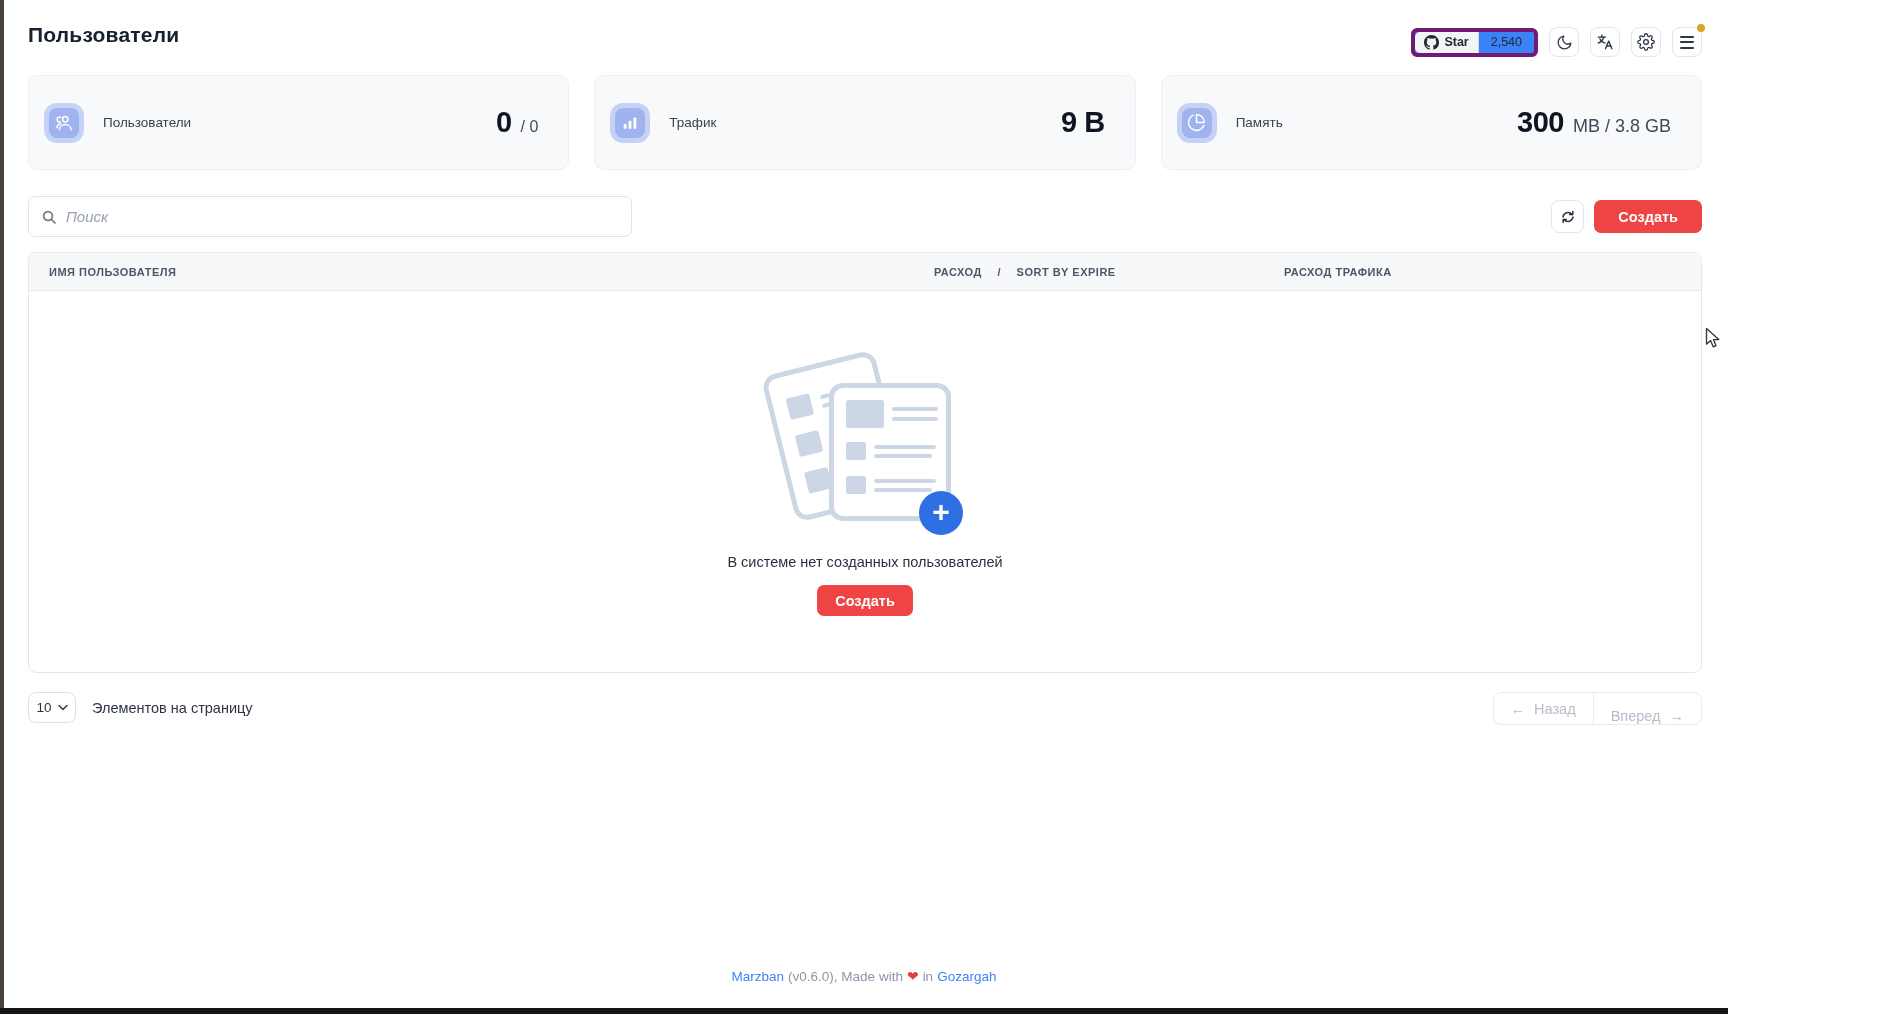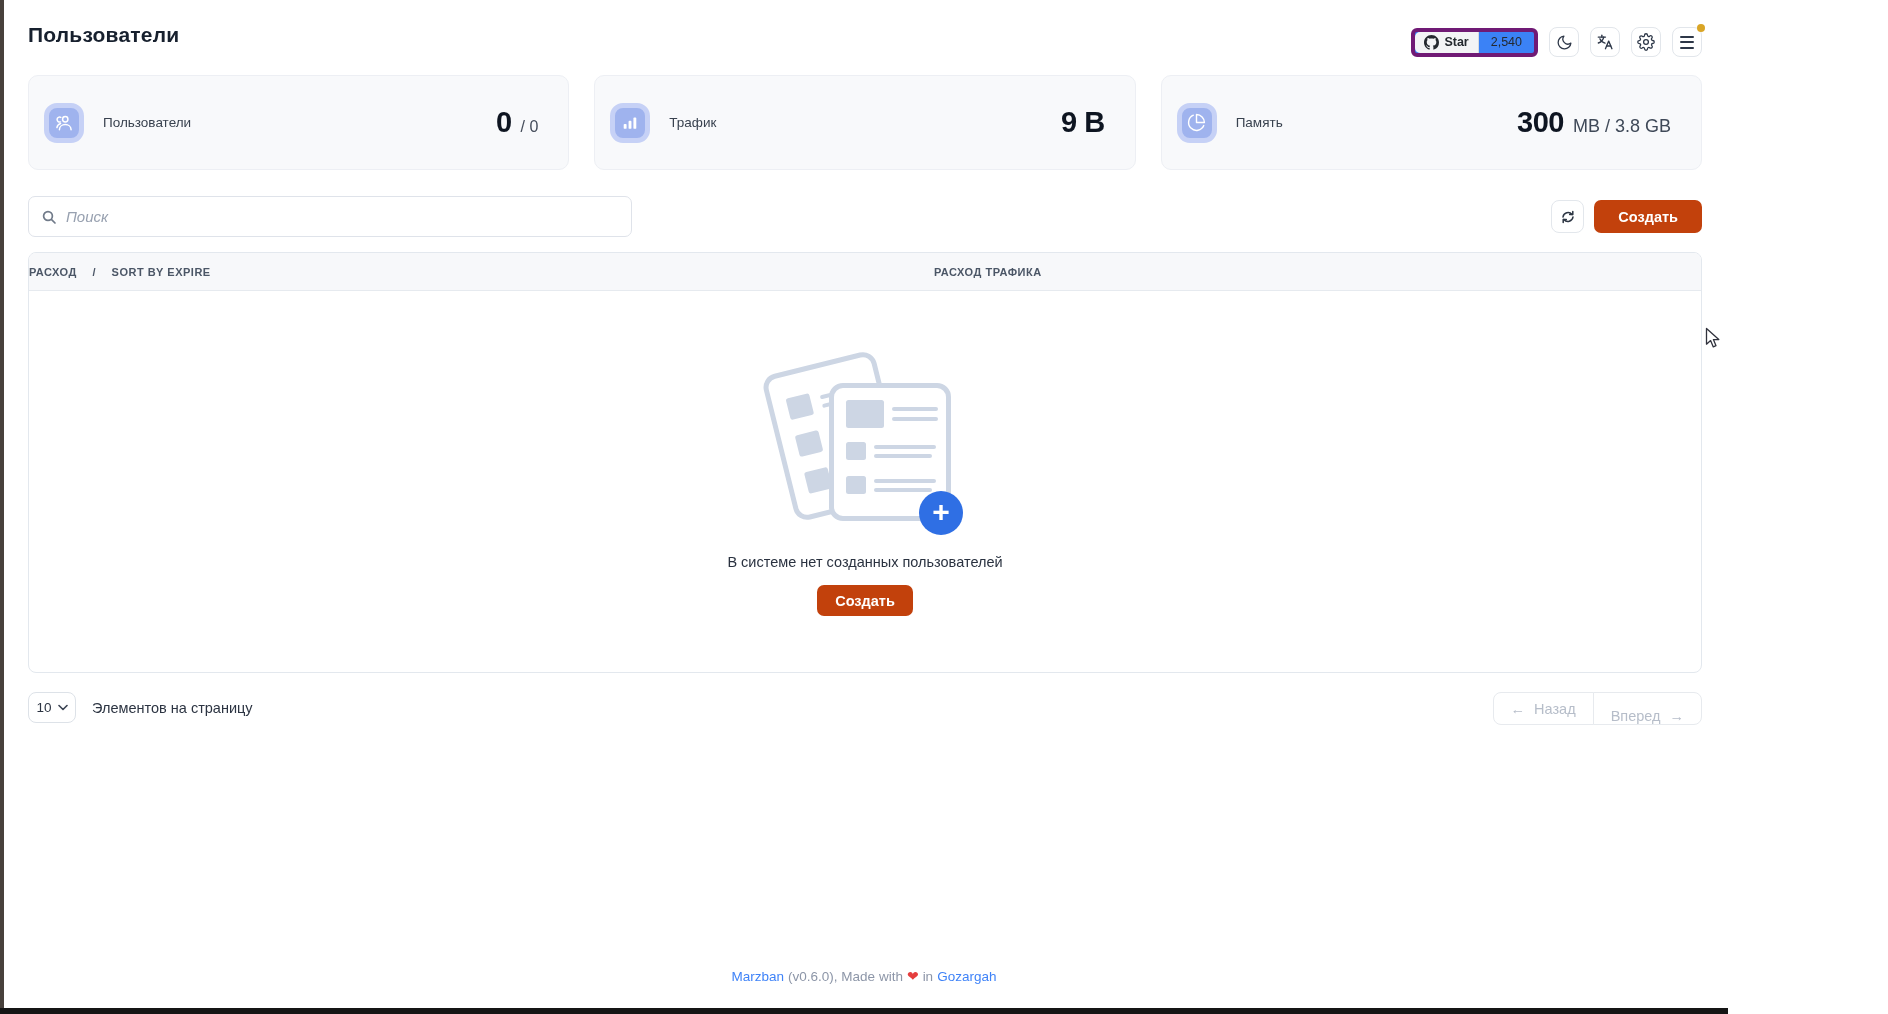--- a/index.html
+++ b/index.html
@@ -34,21 +34,21 @@
   .value-big { font-size:29px; font-weight:bold; color:#0e1521; letter-spacing:-0.5px; }
   .value-unit { font-size:16px; color:#434b59; }
   .value-unit-lg { font-size:18px; color:#3f4958; }
 
   
   .search-box { position:absolute; top:196px; left:28px; width:604px; height:41px; border:1px solid #dfe3ea; border-radius:7px; background:#fff; display:flex; align-items:center; padding:0 12px; gap:9px; }
   .search-box input { border:none; outline:none; flex:1; font-size:15px; color:#2a3240; font-family:"Liberation Sans",sans-serif; background:transparent;font-style:italic; }
   .search-box input::placeholder { color:#98a1b0; }
   .toolbar-right { position:absolute; top:200px; right:26px; display:flex; align-items:center; gap:10px; }
   .refresh-btn { width:33px; height:33px; border:1px solid #e3e7ec; border-radius:8px; background:#fff; display:flex; align-items:center; justify-content:center; }
-  .btn-primary { height:33px; padding:0 24px; border:none; border-radius:7px; background:#c2410c; color:#fff; font-size:14.5px; font-weight:bold; font-family:"Liberation Sans",sans-serif; display:flex; align-items:center; }
+  .btn-primary { height:33px; padding:0 24px; border:none; border-radius:7px; background:#ef4444; color:#fff; font-size:14.5px; font-weight:bold; font-family:"Liberation Sans",sans-serif; display:flex; align-items:center; }
 
   
   .table-card { position:absolute; top:252px; left:28px; right:26px; height:421px; border:1px solid #e3e8ee; border-radius:8px; background:#fff; overflow:hidden; }
   .thead { height:38px; background:#f7f8fa; border-bottom:1px solid #e6eaef; display:grid; grid-template-columns:905px 350px 1fr; align-items:center; }
   .th { font-size:11px; font-weight:bold; color:#4b5666; letter-spacing:0.5px; }
   .th-name { padding-left:20px; }
   .th-status span { margin-right:12px; }
   .tbody { height:382px; display:flex; flex-direction:column; align-items:center; }
 
   
@@ -217,20 +217,21 @@
             <path d="M13.8 8.5a5.4 5.4 0 0 1-9.6 2.6"></path>
             <path d="M3.4 14.4v-3.3h3.3"></path>
           </svg>
       </span>
     </button>
     <button class="btn-primary">Создать</button>
   </div>
 
   <div class="table-card">
     <div class="thead">
+      <div class="th th-name">ИМЯ ПОЛЬЗОВАТЕЛЯ</div>
       <div class="th th-status">
         <span>РАСХОД</span>
         <span>/</span>
         <span>SORT BY EXPIRE</span>
       </div>
       <div class="th">РАСХОД ТРАФИКА</div>
     </div>
 
     <div class="tbody">
       <div class="illus">

